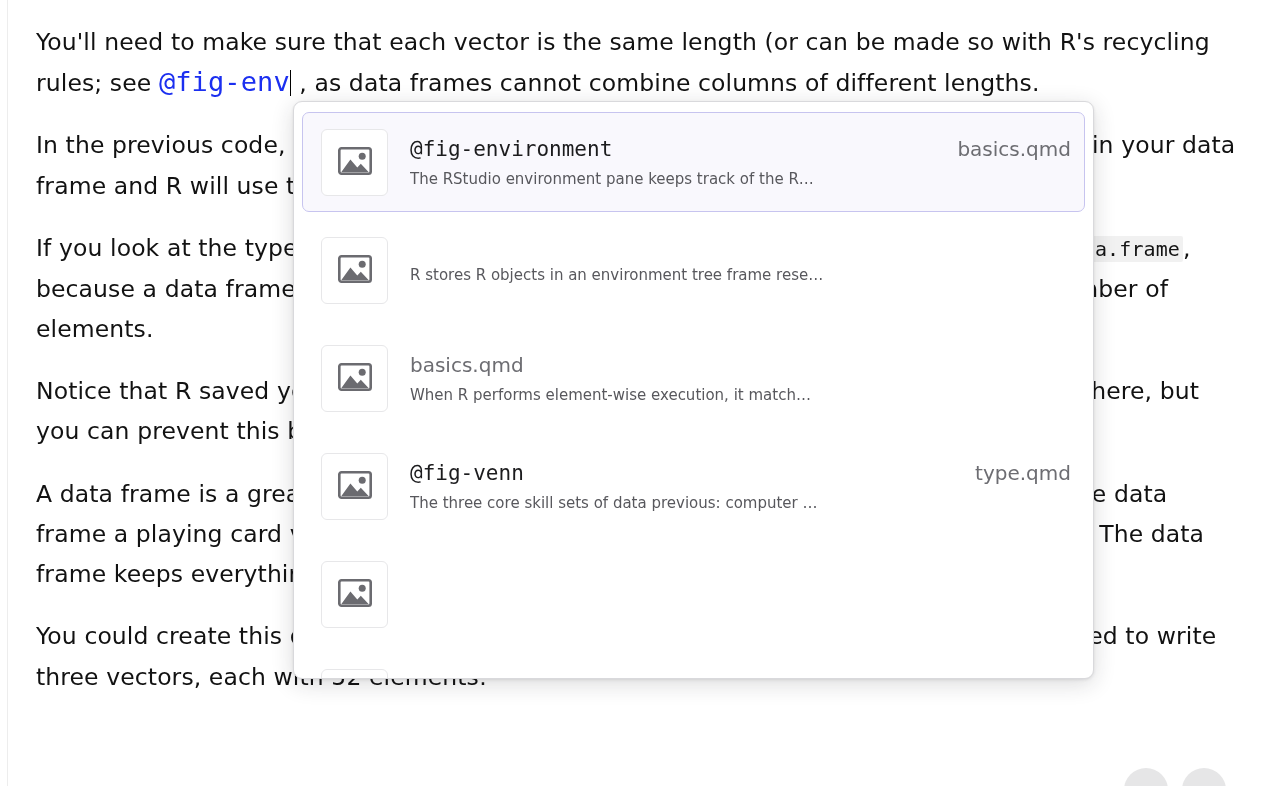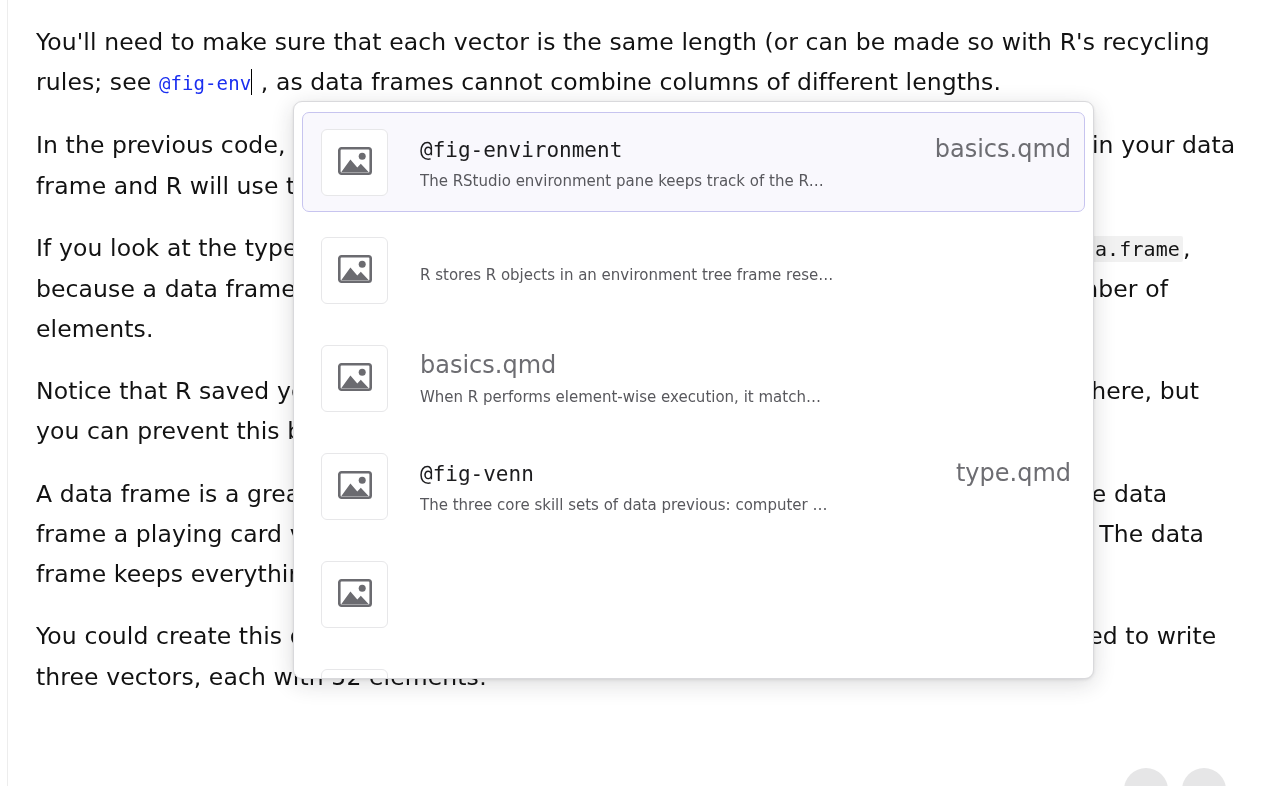--- a/index.html
+++ b/index.html
@@ -58,21 +58,21 @@
     font-size: 20px;
     background: #f1f1f1;
     border-radius: 2px;
     padding: 1px 3px;
     color: #141414;
     white-space: pre;
   }
 
   .xref {
     font-family: "DejaVu Sans Mono", "Liberation Mono", monospace;
-    font-size: 19px;
+    font-size: 27px;
     color: #1b2ff0;
     white-space: pre;
   }
 
   .caret {
     display: inline-block;
     width: 0;
     border-left: 1.8px solid #000;
     height: 26px;
     vertical-align: -5px;
@@ -98,21 +98,21 @@
     position: absolute;
     left: 0; top: 0; right: 0; bottom: 0;
     padding: 10px 8px 0 8px;
     box-sizing: border-box;
     overflow: hidden;
   }
 
   .xref-item {
     display: flex;
     align-items: center;
-    gap: 32px;
+    gap: 22px;
     height: 100px;
     padding: 0 13px 0 18px;
     box-sizing: border-box;
     border: 1px solid transparent;
     border-radius: 7px;
     margin-bottom: 8px;
   }
   .xref-item.selected {
     background: #f9f8fd;
     border-color: #c7c4ef;
@@ -142,21 +142,21 @@
     gap: 20px;
   }
   .xref-id {
     font-family: "DejaVu Sans Mono", "Liberation Mono", monospace;
     font-size: 21px;
     color: #1c1c1e;
     white-space: nowrap;
   }
   .xref-file {
     font-family: "DejaVu Sans", "Liberation Sans", sans-serif;
-    font-size: 24px;
+    font-size: 20px;
     color: #6d6d72;
     white-space: nowrap;
   }
   .xref-desc {
     margin-top: 9px;
     font-size: 15px;
     color: #58585d;
     white-space: nowrap;
     overflow: hidden;
     text-overflow: clip;

